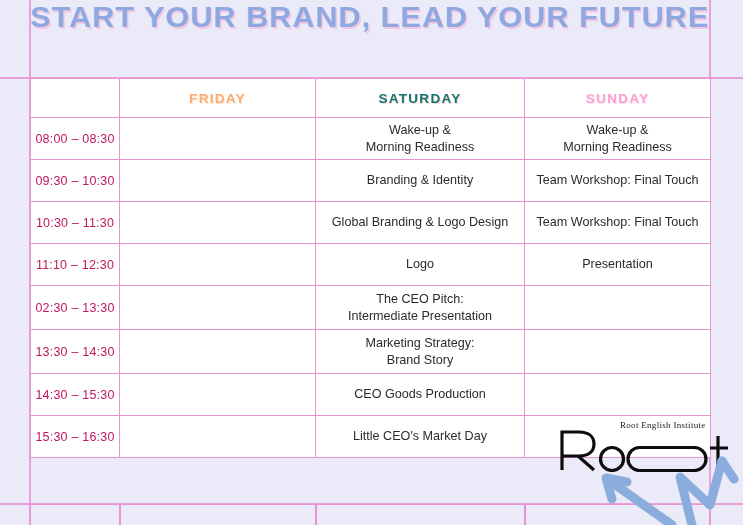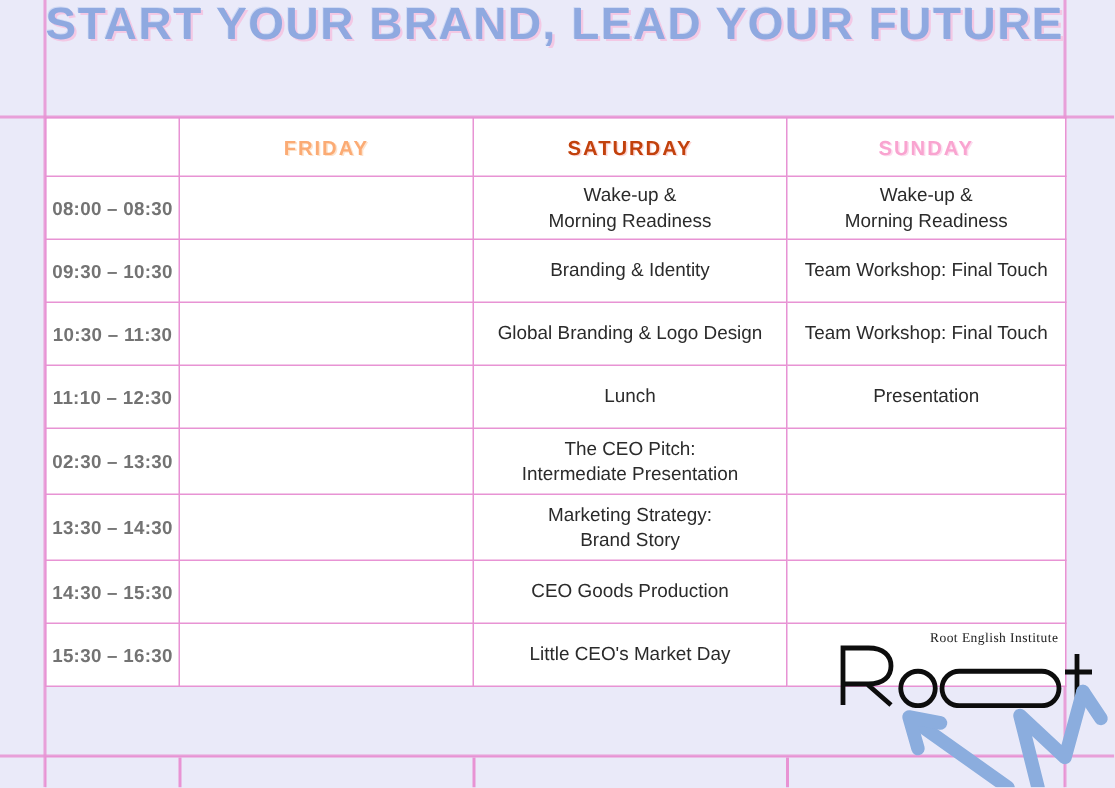--- a/index.html
+++ b/index.html
@@ -87,31 +87,31 @@
 
   
   tr.head-row th {
     height: 38px;
     font-weight: 700;
     font-size: 13.5px;
     letter-spacing: 1.3px;
     text-transform: uppercase;
   }
   .day-fri { color: #fbab74; text-shadow: 1px 1px 0 #fde3cd; }
-  .day-sat { color: #c2410c; text-shadow: 1px 1px 0 #fdd6d6; }
+  .day-sat { color: #0f766e; text-shadow: 1px 1px 0 #fdd6d6; }
   .day-sun { color: #f9a4d0; text-shadow: 1px 1px 0 #fcdcee; }
 
   
   tr.slot-row td { height: 41px; }
   tr.slot-row.tall td { height: 43px; }
 
   .time-cell {
     font-size: 12.5px;
-    font-weight: 700;
-    color: #737373;
+    font-weight: 400;
+    color: #be185d;
     letter-spacing: .2px;
     white-space: nowrap;
   }
   .act-cell {
     font-size: 12.6px;
     color: #2b2b2b;
     line-height: 1.33;
     padding: 2px 6px;
   }
   .act-cell .l2 { display: block; }
@@ -232,21 +232,21 @@
       <tr class="slot-row">
         <td class="time-cell">10:30 – 11:30</td>
         <td class="act-cell empty-cell"></td>
         <td class="act-cell">Global Branding &amp; Logo Design</td>
         <td class="act-cell">Team Workshop: Final Touch</td>
       </tr>
 
       <tr class="slot-row">
         <td class="time-cell">11:10 – 12:30</td>
         <td class="act-cell empty-cell"></td>
-        <td class="act-cell">Lunch</td>
+        <td class="act-cell">Logo</td>
         <td class="act-cell">Presentation</td>
       </tr>
 
       <tr class="slot-row tall">
         <td class="time-cell">02:30 – 13:30</td>
         <td class="act-cell empty-cell"></td>
         <td class="act-cell">
           <span class="l1">The CEO Pitch:</span>
           <span class="l2">Intermediate Presentation</span>
         </td>

